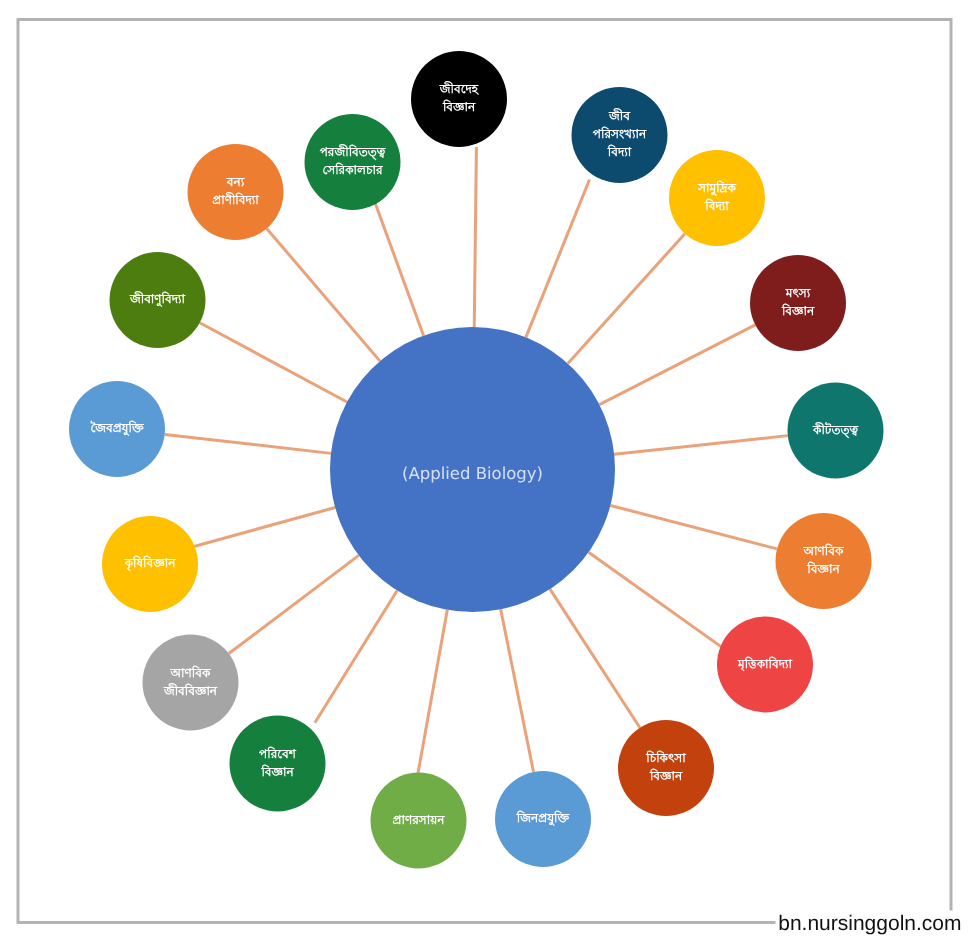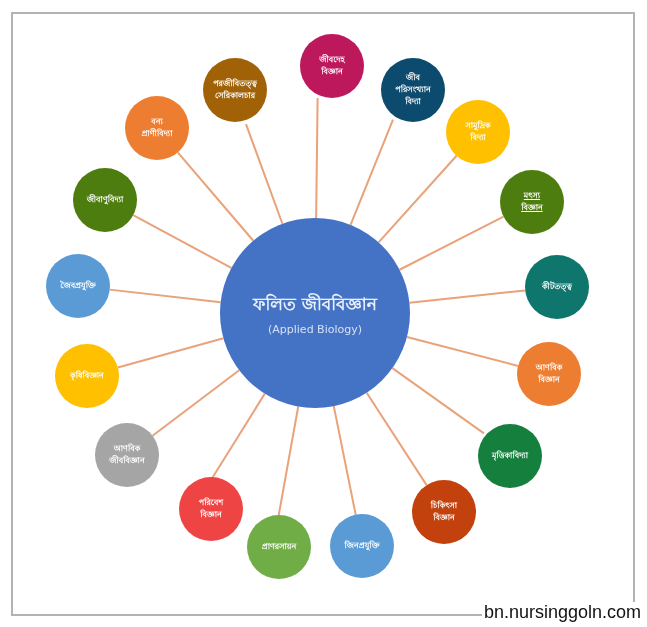--- a/index.html
+++ b/index.html
@@ -3,21 +3,21 @@
 <meta charset="utf-8">
 <style>
   html, body { margin:0; padding:0; background:#ffffff; }
   body { width:647px; height:627px; position:relative; overflow:hidden; font-family:"DejaVu Sans", sans-serif; }
   .frame { position:absolute; left:11px; top:12px; width:620px; height:600px; border:2px solid #b3b3b3; box-sizing:content-box; }
   svg.lines { position:absolute; left:0; top:0; }
   .node { position:absolute; border-radius:50%; display:flex; align-items:center; justify-content:center; text-align:center; color:#ffffff; font-size:8px; line-height:12px; font-weight:bold; box-sizing:border-box; padding:4px; white-space:pre-line; }
   .center { position:absolute; left:220px; top:218px; width:190px; height:190px; border-radius:50%; background:#4472c4; display:flex; flex-direction:column; align-items:center; justify-content:center; color:#e8eefa; }
   .center .title { font-size:17px; font-weight:bold; }
   .center .sub { font-size:11px; margin-top:4px; color:#d6e0f5; }
-  .watermark { position:absolute; right:4px; bottom:4px; font-family:"Liberation Sans", sans-serif; font-size:18px; color:#111; background:#fff; padding:0 2px; }
+  .watermark { position:absolute; right:4px; bottom:4px; font-family:"Liberation Sans", sans-serif; font-size:14px; color:#111; background:#fff; padding:0 2px; }
 </style>
 </head>
 <body>
 
 <div class="frame"></div>
 <svg class="lines" id="lines" width="647" height="627">
     <line x1="316.1537610560198" y1="218.0070063877045" x2="317.6113646969197" y2="97.99763995361532" stroke="#e9a27a" stroke-width="2"></line>
     <line x1="350.5543934057788" y1="224.90411411679253" x2="393.0237832738429" y2="119.67440366592251" stroke="#e9a27a" stroke-width="2"></line>
     <line x1="378.5731945892673" y1="242.40645263400376" x2="456.5858712962468" y2="155.7788791127566" stroke="#e9a27a" stroke-width="2"></line>
     <line x1="399.57725055372197" y1="269.7369824356537" x2="503.5108208661147" y2="216.57280591641137" stroke="#e9a27a" stroke-width="2"></line>
@@ -29,48 +29,47 @@
     <line x1="298.21691403459147" y1="406.50576466441896" x2="278.6532500094008" y2="515.5033213761957" stroke="#e9a27a" stroke-width="2"></line>
     <line x1="264.79813731657407" y1="393.6521728356679" x2="209.91010111441716" y2="481.8329523079856" stroke="#e9a27a" stroke-width="2"></line>
     <line x1="239.19398540760625" y1="370.25773442616975" x2="152.53465754691157" y2="435.7131841932902" stroke="#e9a27a" stroke-width="2"></line>
     <line x1="223.4313600211865" y1="338.30186104677745" x2="117.84417346654772" y2="367.4772678579276" stroke="#e9a27a" stroke-width="2"></line>
     <line x1="220.61055101484274" y1="302.24677163460234" x2="109.79434071078981" y2="289.62214008097607" stroke="#e9a27a" stroke-width="2"></line>
     <line x1="231.34245720765185" y1="267.98427459268885" x2="133.17938283531728" y2="215.1631917161469" stroke="#e9a27a" stroke-width="2"></line>
     <line x1="253.30354781347367" y1="240.76048319932042" x2="177.7819628417773" y2="152.33331092233416" stroke="#e9a27a" stroke-width="2"></line>
     <line x1="282.40358235035524" y1="223.7673066840974" x2="245.9798459451435" y2="124.05732827483035" stroke="#e9a27a" stroke-width="2"></line>
   </svg>
 <div id="nodes">
-    <div class="node" style="left: 300px; top: 34px; width: 64px; height: 64px; background: #be185d;">জীবদেহ
+    <div class="node" style="left: 274px; top: 34px; width: 64px; height: 64px; background: #000000;">জীবদেহ
 বিজ্ঞান</div>
     <div class="node" style="left: 381px; top: 58px; width: 64px; height: 64px; background: #0c4a6e;">জীব
 পরিসংখ্যান
 বিদ্যা</div>
     <div class="node" style="left: 446px; top: 100px; width: 64px; height: 64px; background: rgb(255, 192, 0);">সামুদ্রিক
 বিদ্যা</div>
-    <div class="node" style="left: 500px; top: 170px; width: 64px; height: 64px; background: #4d7c0f; text-decoration: underline;">মৎস্য
+    <div class="node" style="left: 500px; top: 170px; width: 64px; height: 64px; background: #7f1d1d;">মৎস্য
 বিজ্ঞান</div>
     <div class="node" style="left: 525px; top: 255px; width: 64px; height: 64px; background: #0f766e;">কীটতত্ত্ব</div>
     <div class="node" style="left: 517px; top: 342px; width: 64px; height: 64px; background: rgb(237, 125, 49);">আণবিক
 বিজ্ঞান</div>
-    <div class="node" style="left: 478px; top: 424px; width: 64px; height: 64px; background: #15803d;">মৃত্তিকাবিদ্যা</div>
+    <div class="node" style="left: 478px; top: 411px; width: 64px; height: 64px; background: #ef4444;">মৃত্তিকাবিদ্যা</div>
     <div class="node" style="left: 412px; top: 480px; width: 64px; height: 64px; background: #c2410c;">চিকিৎসা
 বিজ্ঞান</div>
     <div class="node" style="left: 330px; top: 514px; width: 64px; height: 64px; background: rgb(91, 155, 213);">জিনপ্রযুক্তি</div>
     <div class="node" style="left: 247px; top: 515px; width: 64px; height: 64px; background: rgb(112, 173, 71);">প্রাণরসায়ন</div>
-    <div class="node" style="left: 179px; top: 477px; width: 64px; height: 64px; background: #ef4444;">পরিবেশ
+    <div class="node" style="left: 153px; top: 477px; width: 64px; height: 64px; background: #15803d;">পরিবেশ
 বিজ্ঞান</div>
     <div class="node" style="left: 95px; top: 423px; width: 64px; height: 64px; background: rgb(165, 165, 165);">আণবিক
 জীববিজ্ঞান</div>
-    <div class="node" style="left: 55px; top: 344px; width: 64px; height: 64px; background: rgb(255, 192, 0);">কৃষিবিজ্ঞান</div>
+    <div class="node" style="left: 68px; top: 344px; width: 64px; height: 64px; background: rgb(255, 192, 0);">কৃষিবিজ্ঞান</div>
     <div class="node" style="left: 46px; top: 254px; width: 64px; height: 64px; background: rgb(91, 155, 213);">জৈবপ্রযুক্তি</div>
     <div class="node" style="left: 73px; top: 168px; width: 64px; height: 64px; background: #4d7c0f;">জীবাণুবিদ্যা</div>
     <div class="node" style="left: 125px; top: 96px; width: 64px; height: 64px; background: rgb(237, 125, 49);">বন্য
 প্রাণীবিদ্যা</div>
-    <div class="node" style="left: 203px; top: 58px; width: 64px; height: 64px; background: #a16207;">পরজীবিতত্ত্ব
+    <div class="node" style="left: 203px; top: 76px; width: 64px; height: 64px; background: #15803d;">পরজীবিতত্ত্ব
 সেরিকালচার</div>
   </div>
 
 <div class="center">
-  <div class="title">ফলিত জীববিজ্ঞান</div>
   <div class="sub">(Applied Biology)</div>
 </div>
 
 <div class="watermark">bn.nursinggoln.com</div>
 
 </body></html>

